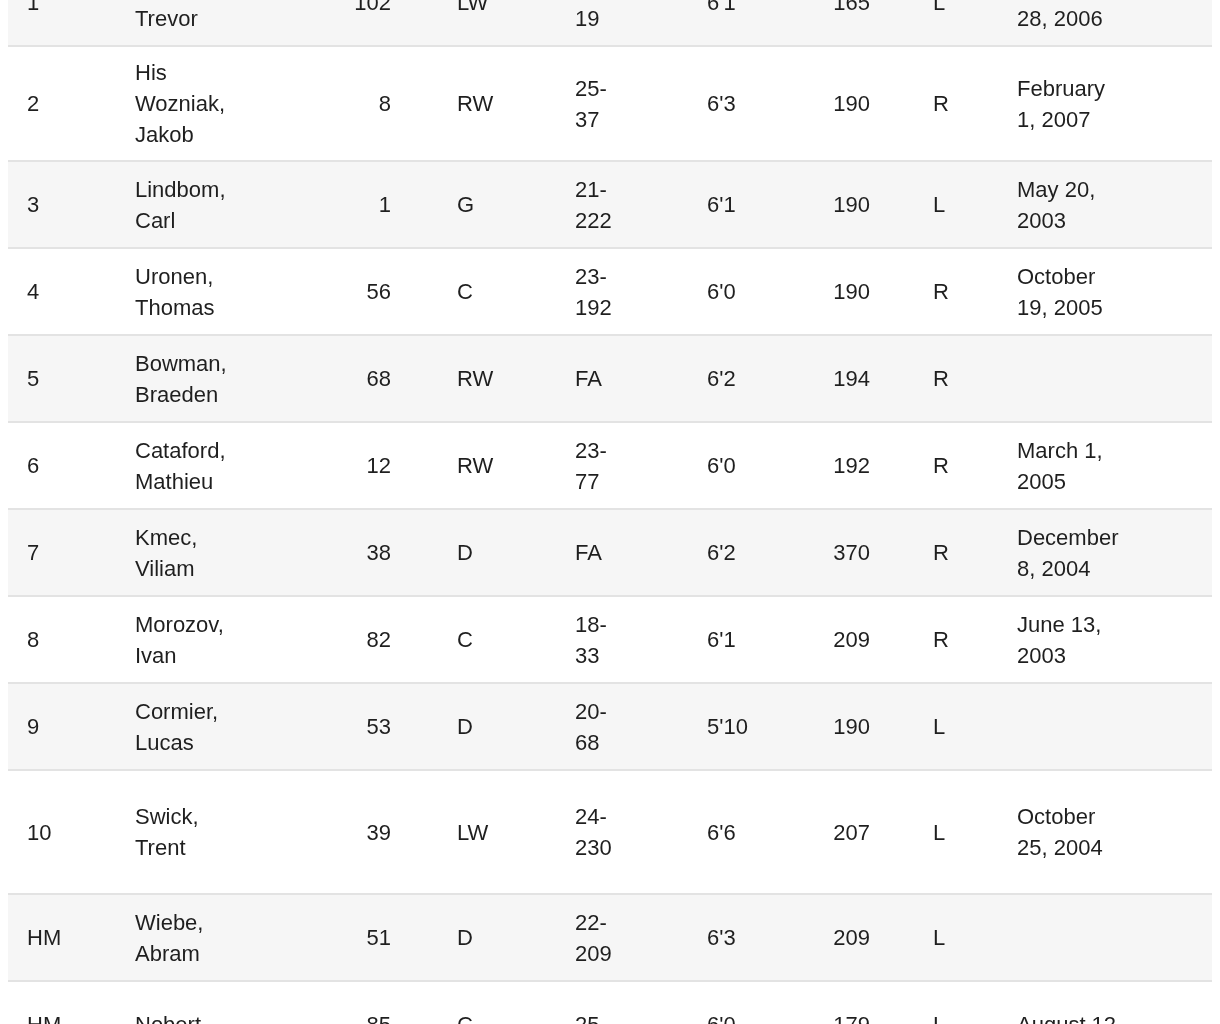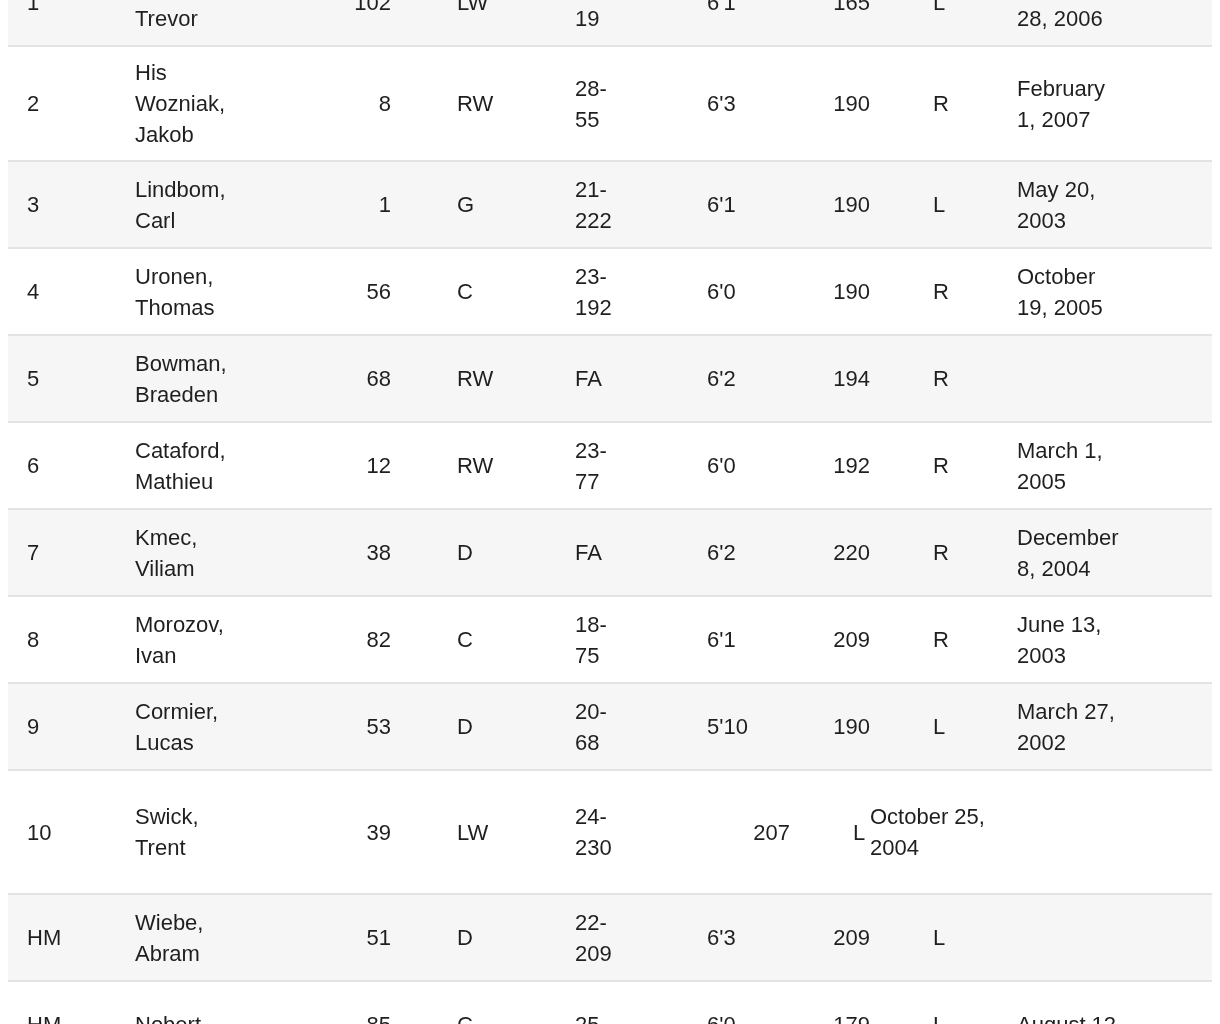--- a/index.html
+++ b/index.html
@@ -54,21 +54,21 @@
     <div class="cell wt">165</div>
     <div class="cell shoots">L</div>
     <div class="cell born">February 28, 2006</div>
     <div class="cell filler"></div>
   </div>
     <div class="row size-tall">
     <div class="cell rank">2</div>
     <div class="cell name">His Wozniak, Jakob</div>
     <div class="cell num">8</div>
     <div class="cell pos">RW</div>
-    <div class="cell draft">28-55</div>
+    <div class="cell draft">25-37</div>
     <div class="cell ht">6'3</div>
     <div class="cell wt">190</div>
     <div class="cell shoots">R</div>
     <div class="cell born">February 1, 2007</div>
     <div class="cell filler"></div>
   </div>
     <div class="row">
     <div class="cell rank">3</div>
     <div class="cell name">Lindbom, Carl</div>
     <div class="cell num">1</div>
@@ -115,55 +115,55 @@
     <div class="cell born">March 1, 2005</div>
     <div class="cell filler"></div>
   </div>
     <div class="row">
     <div class="cell rank">7</div>
     <div class="cell name">Kmec, Viliam</div>
     <div class="cell num">38</div>
     <div class="cell pos">D</div>
     <div class="cell draft">FA</div>
     <div class="cell ht">6'2</div>
-    <div class="cell wt">220</div>
+    <div class="cell wt">370</div>
     <div class="cell shoots">R</div>
     <div class="cell born">December 8, 2004</div>
     <div class="cell filler"></div>
   </div>
     <div class="row">
     <div class="cell rank">8</div>
     <div class="cell name">Morozov, Ivan</div>
     <div class="cell num">82</div>
     <div class="cell pos">C</div>
-    <div class="cell draft">18-75</div>
+    <div class="cell draft">18-33</div>
     <div class="cell ht">6'1</div>
     <div class="cell wt">209</div>
     <div class="cell shoots">R</div>
     <div class="cell born">June 13, 2003</div>
     <div class="cell filler"></div>
   </div>
     <div class="row">
     <div class="cell rank">9</div>
     <div class="cell name">Cormier, Lucas</div>
     <div class="cell num">53</div>
     <div class="cell pos">D</div>
     <div class="cell draft">20-68</div>
     <div class="cell ht">5'10</div>
     <div class="cell wt">190</div>
     <div class="cell shoots">L</div>
-    <div class="cell born">March 27, 2002</div>
     <div class="cell filler"></div>
   </div>
     <div class="row size-extra-tall">
     <div class="cell rank">10</div>
     <div class="cell name">Swick, Trent</div>
     <div class="cell num">39</div>
     <div class="cell pos">LW</div>
     <div class="cell draft">24-230</div>
+    <div class="cell ht">6'6</div>
     <div class="cell wt">207</div>
     <div class="cell shoots">L</div>
     <div class="cell born">October 25, 2004</div>
     <div class="cell filler"></div>
   </div>
     <div class="row">
     <div class="cell rank">HM</div>
     <div class="cell name">Wiebe, Abram</div>
     <div class="cell num">51</div>
     <div class="cell pos">D</div>

